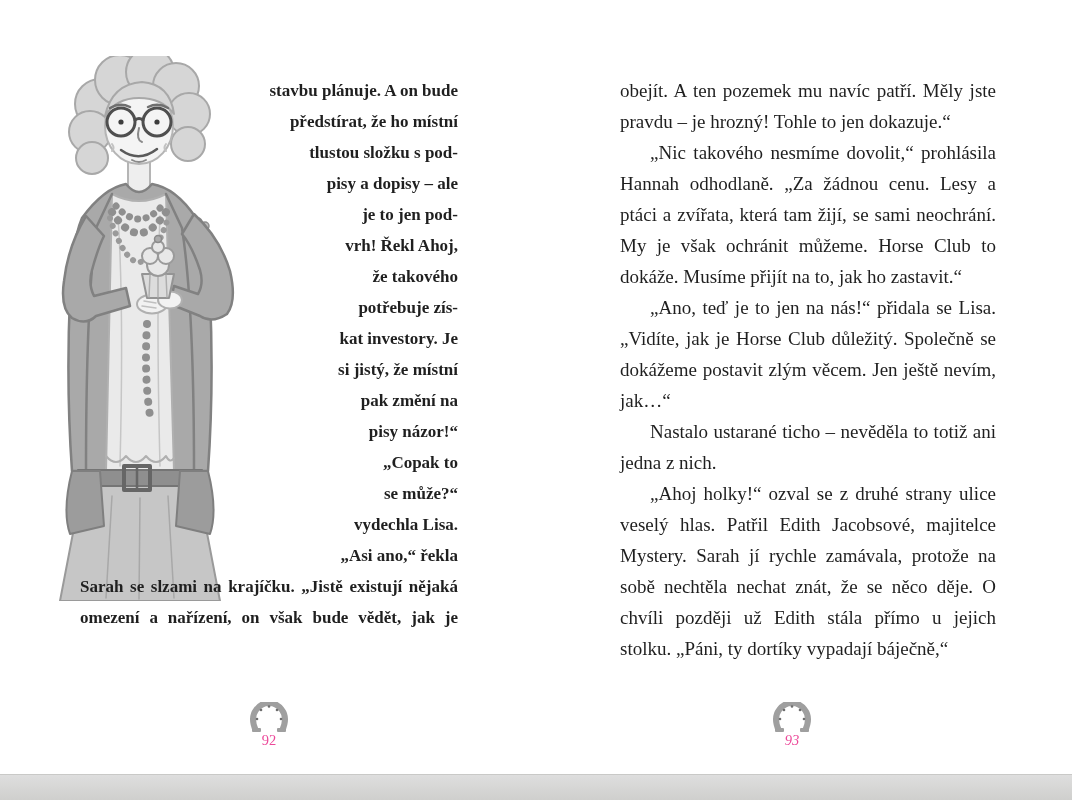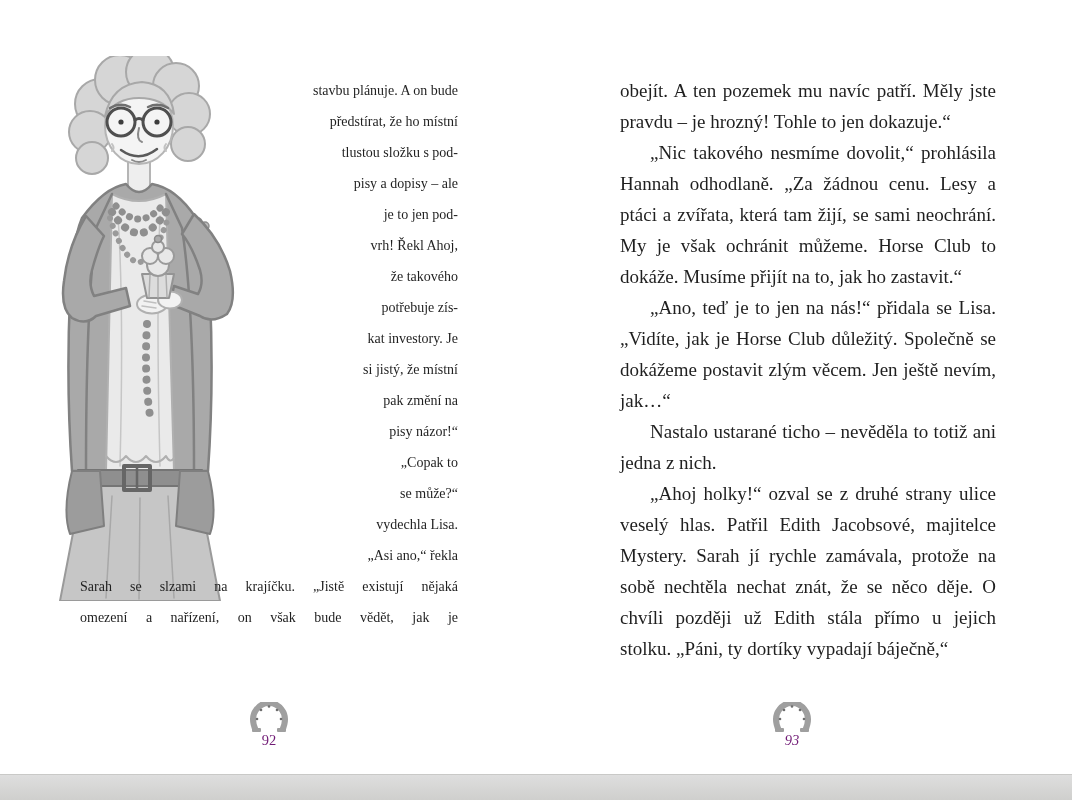--- a/index.html
+++ b/index.html
@@ -14,21 +14,21 @@
   .spread { position:absolute; inset:0; background:#ffffff; }
 
   
   .illustration {
     position:absolute; left:52px; top:56px; width:250px; height:548px;
   }
   .left-text {
     position:absolute; left:80px; top:75px; width:378px;
   }
   .line {
-    font-size:14px; line-height:31px; white-space:nowrap;
+    font-size:17px; line-height:31px; white-space:nowrap;font-weight:bold;
   }
   .line.wrapped { text-align:right; }
   .line.full { white-space:normal; text-align:justify; text-align-last:justify; }
 
   
   .right-text {
     position:absolute; left:620px; top:75px; width:376px;
   }
   .para {
     font-size:19px; line-height:31px; text-align:justify; margin:0;
@@ -36,21 +36,21 @@
   .para.indent { text-indent:30px; }
 
   
   .footer { position:absolute; top:702px; display:flex; justify-content:center; }
   .footer.footer-left  { left:80px;  width:378px; }
   .footer.footer-right { left:604px; width:376px;font-style:italic; }
   .ornament { position:relative; width:46px; height:46px; }
   .ornament svg { position:absolute; left:3px; top:0; }
   .pagenum {
     position:absolute; bottom:0; left:0; width:100%;
-    text-align:center; font-size:14.5px; color:#701a75; line-height:16px;
+    text-align:center; font-size:14.5px; color:#ec4899; line-height:16px;
   }
 
   .bottom-strip {
     position:absolute; left:0; bottom:0; width:1072px; height:26px;
     background:linear-gradient(#dedede,#cfcfcd);
     border-top:1px solid #c9c9c7;
   }
 </style>
 </head>
 <body>

